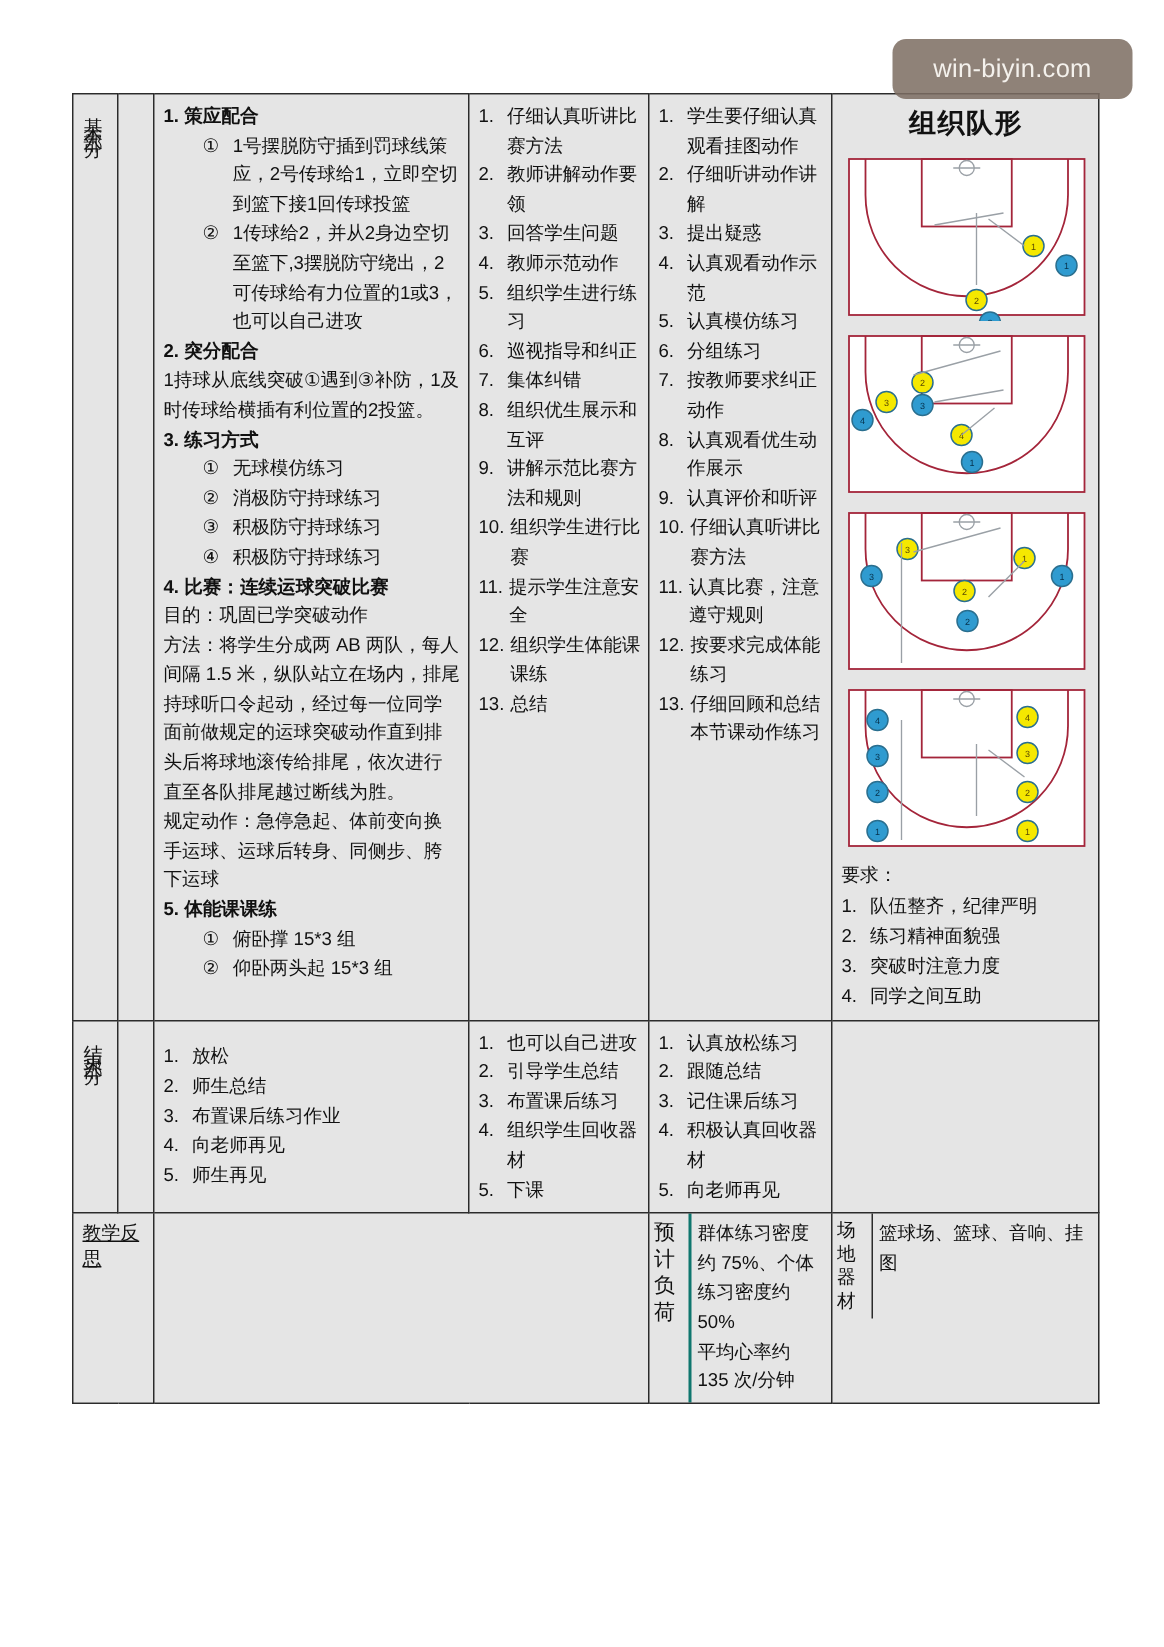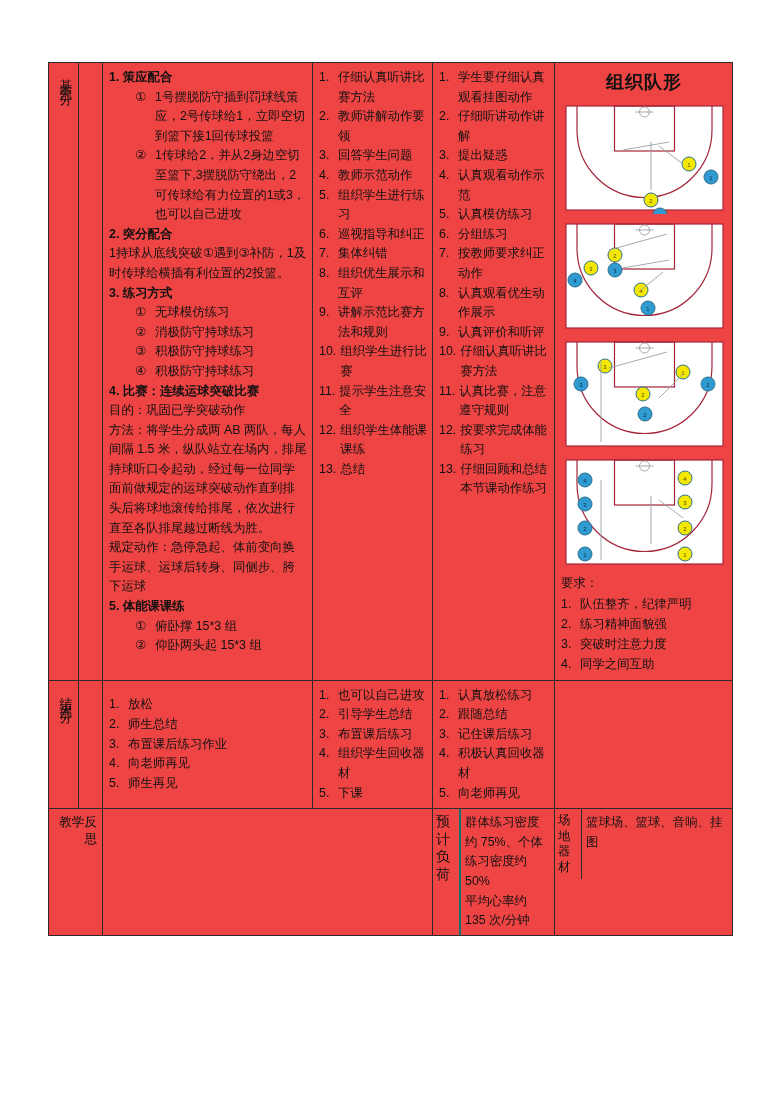--- a/index.html
+++ b/index.html
@@ -18,41 +18,41 @@
     width:684px;
     border-collapse:collapse;
     table-layout:fixed;
   }
   table.lesson td{
     border:1px solid #2b2b2b;
     vertical-align:top;
     padding:5px 5px 5px 6px;
     font-size:12.4px;
     line-height:1.58;
-    background:#ef4444;
+    background:#e5e5e5;
   }
   
   col.c-phase{width:30px;}
   col.c-time{width:24px;}
   col.c-content{width:210px;}
   col.c-teacher{width:120px;}
   col.c-student{width:122px;}
   col.c-diagram{width:178px;}
 
   
   .vlabel{
     writing-mode:vertical-rl;
     text-orientation:upright;
     letter-spacing:5px;
     margin:0 auto;
     font-size:12.8px;
     line-height:1.1;
     white-space:nowrap;
   }
-  td.phase{text-align:right;vertical-align:middle;padding:4px 2px;}
+  td.phase{text-align:left;vertical-align:middle;padding:4px 2px;text-decoration:underline;}
   td.phase .vlabel{display:inline-block;}
 
   .bold{font-weight:bold;}
   .ln{margin:0;}
   ul.numlist{margin:0;padding:0;list-style:none;}
   ul.numlist li{
     display:flex;
     gap:4px;
     margin:0;
   }
@@ -89,20 +89,23 @@
     font-size:17px;
     letter-spacing:.2px;
     font-family:"Liberation Sans","DejaVu Sans",sans-serif;
   }
 </style>
 </head>
 <body>
 
 <div class="page">
 
+  <div class="watermark">
+    <span>win-biyin.com</span>
+  </div>
 
   <table class="lesson">
     <colgroup>
       <col class="c-phase">
         <col class="c-time">
         <col class="c-content">
       <col class="c-teacher">
         <col class="c-student">
         <col class="c-diagram">
     </colgroup>

